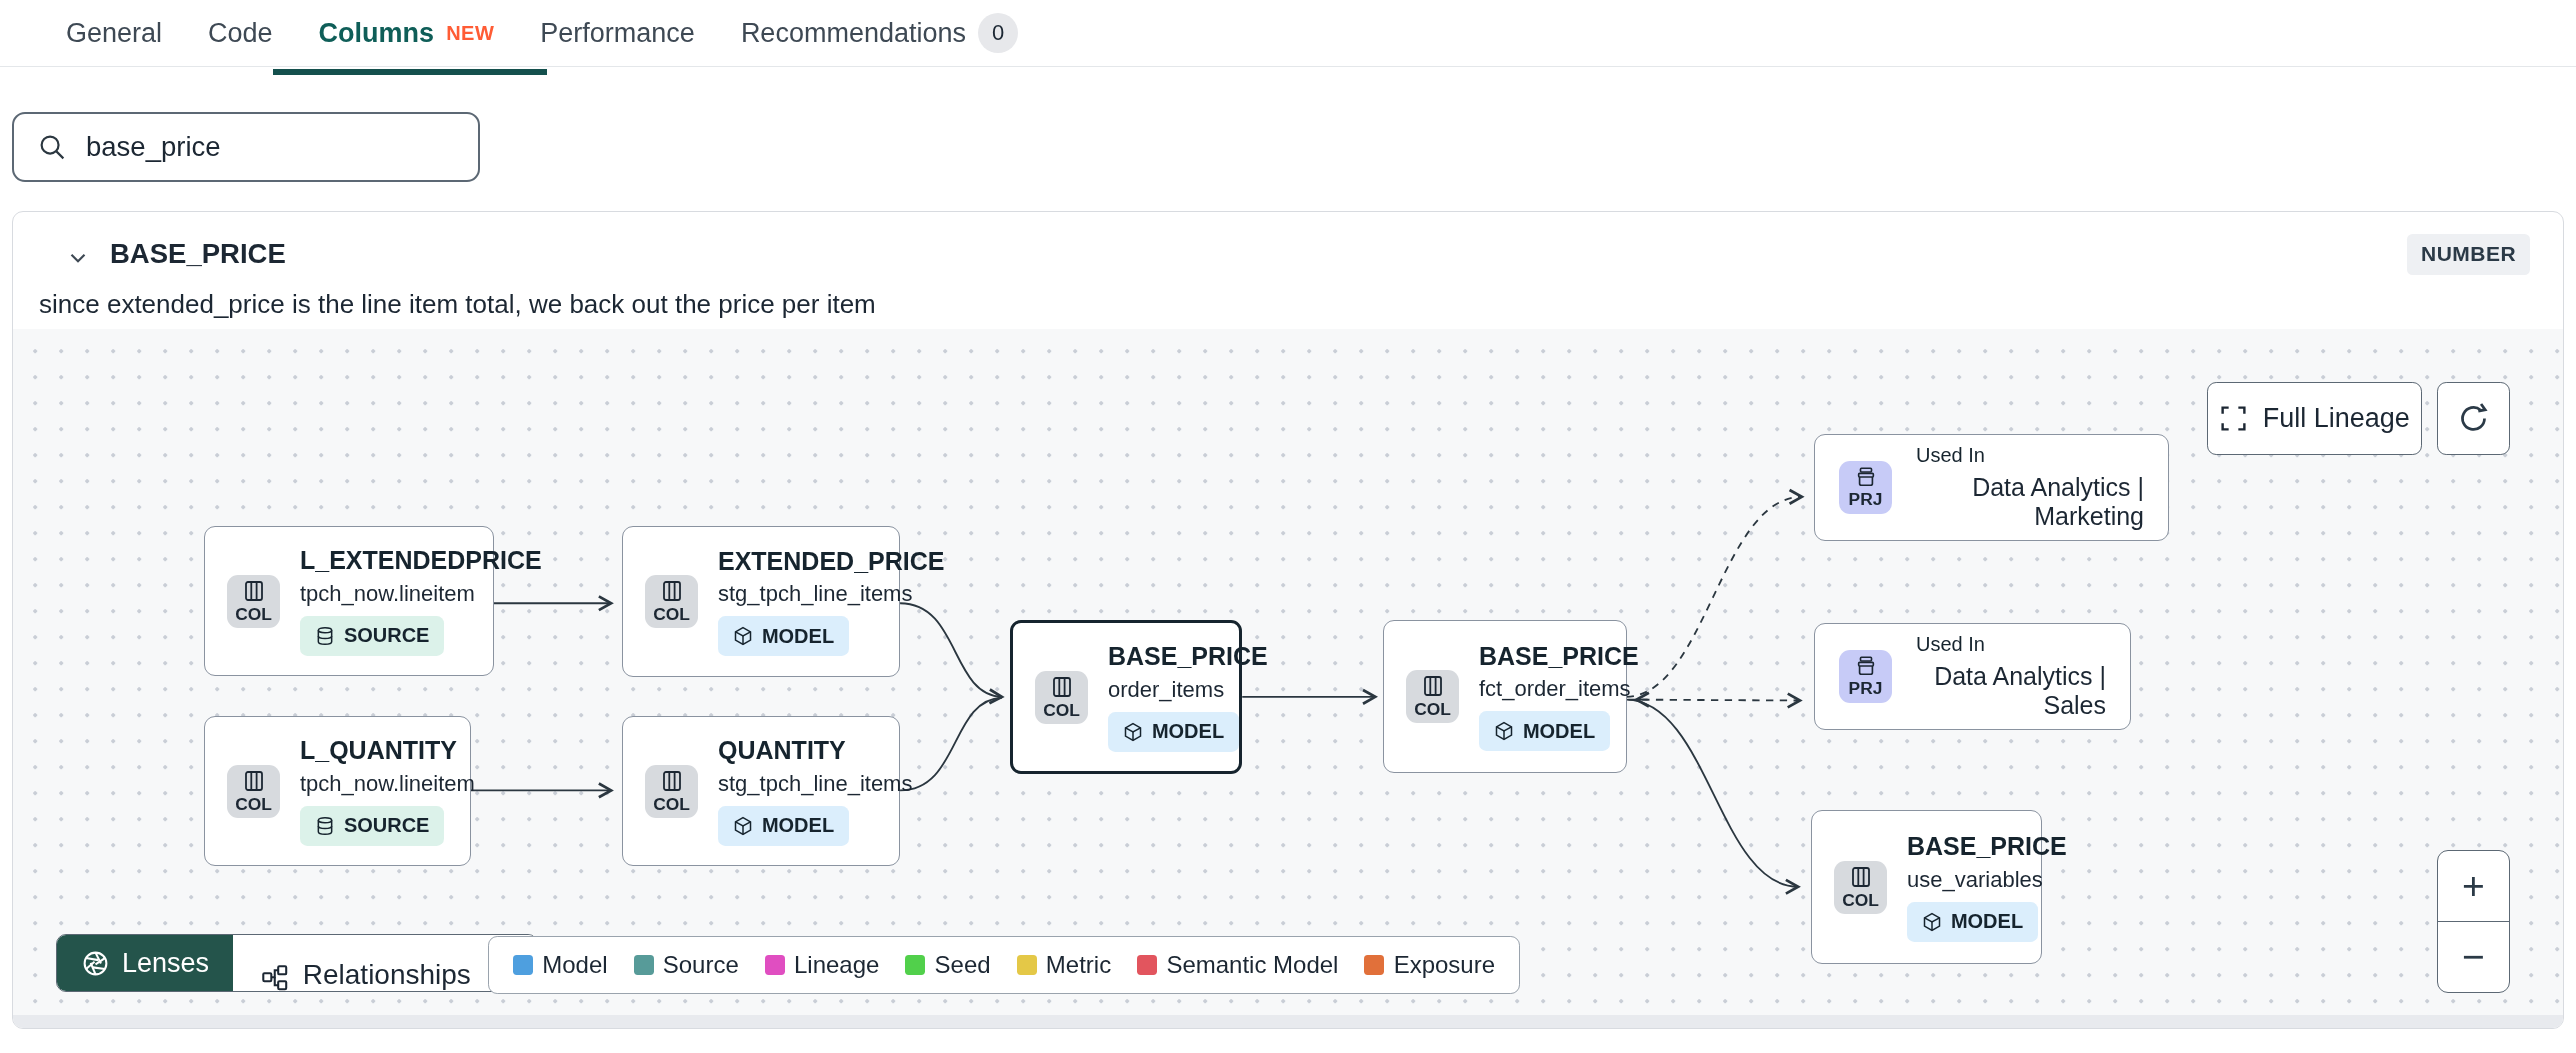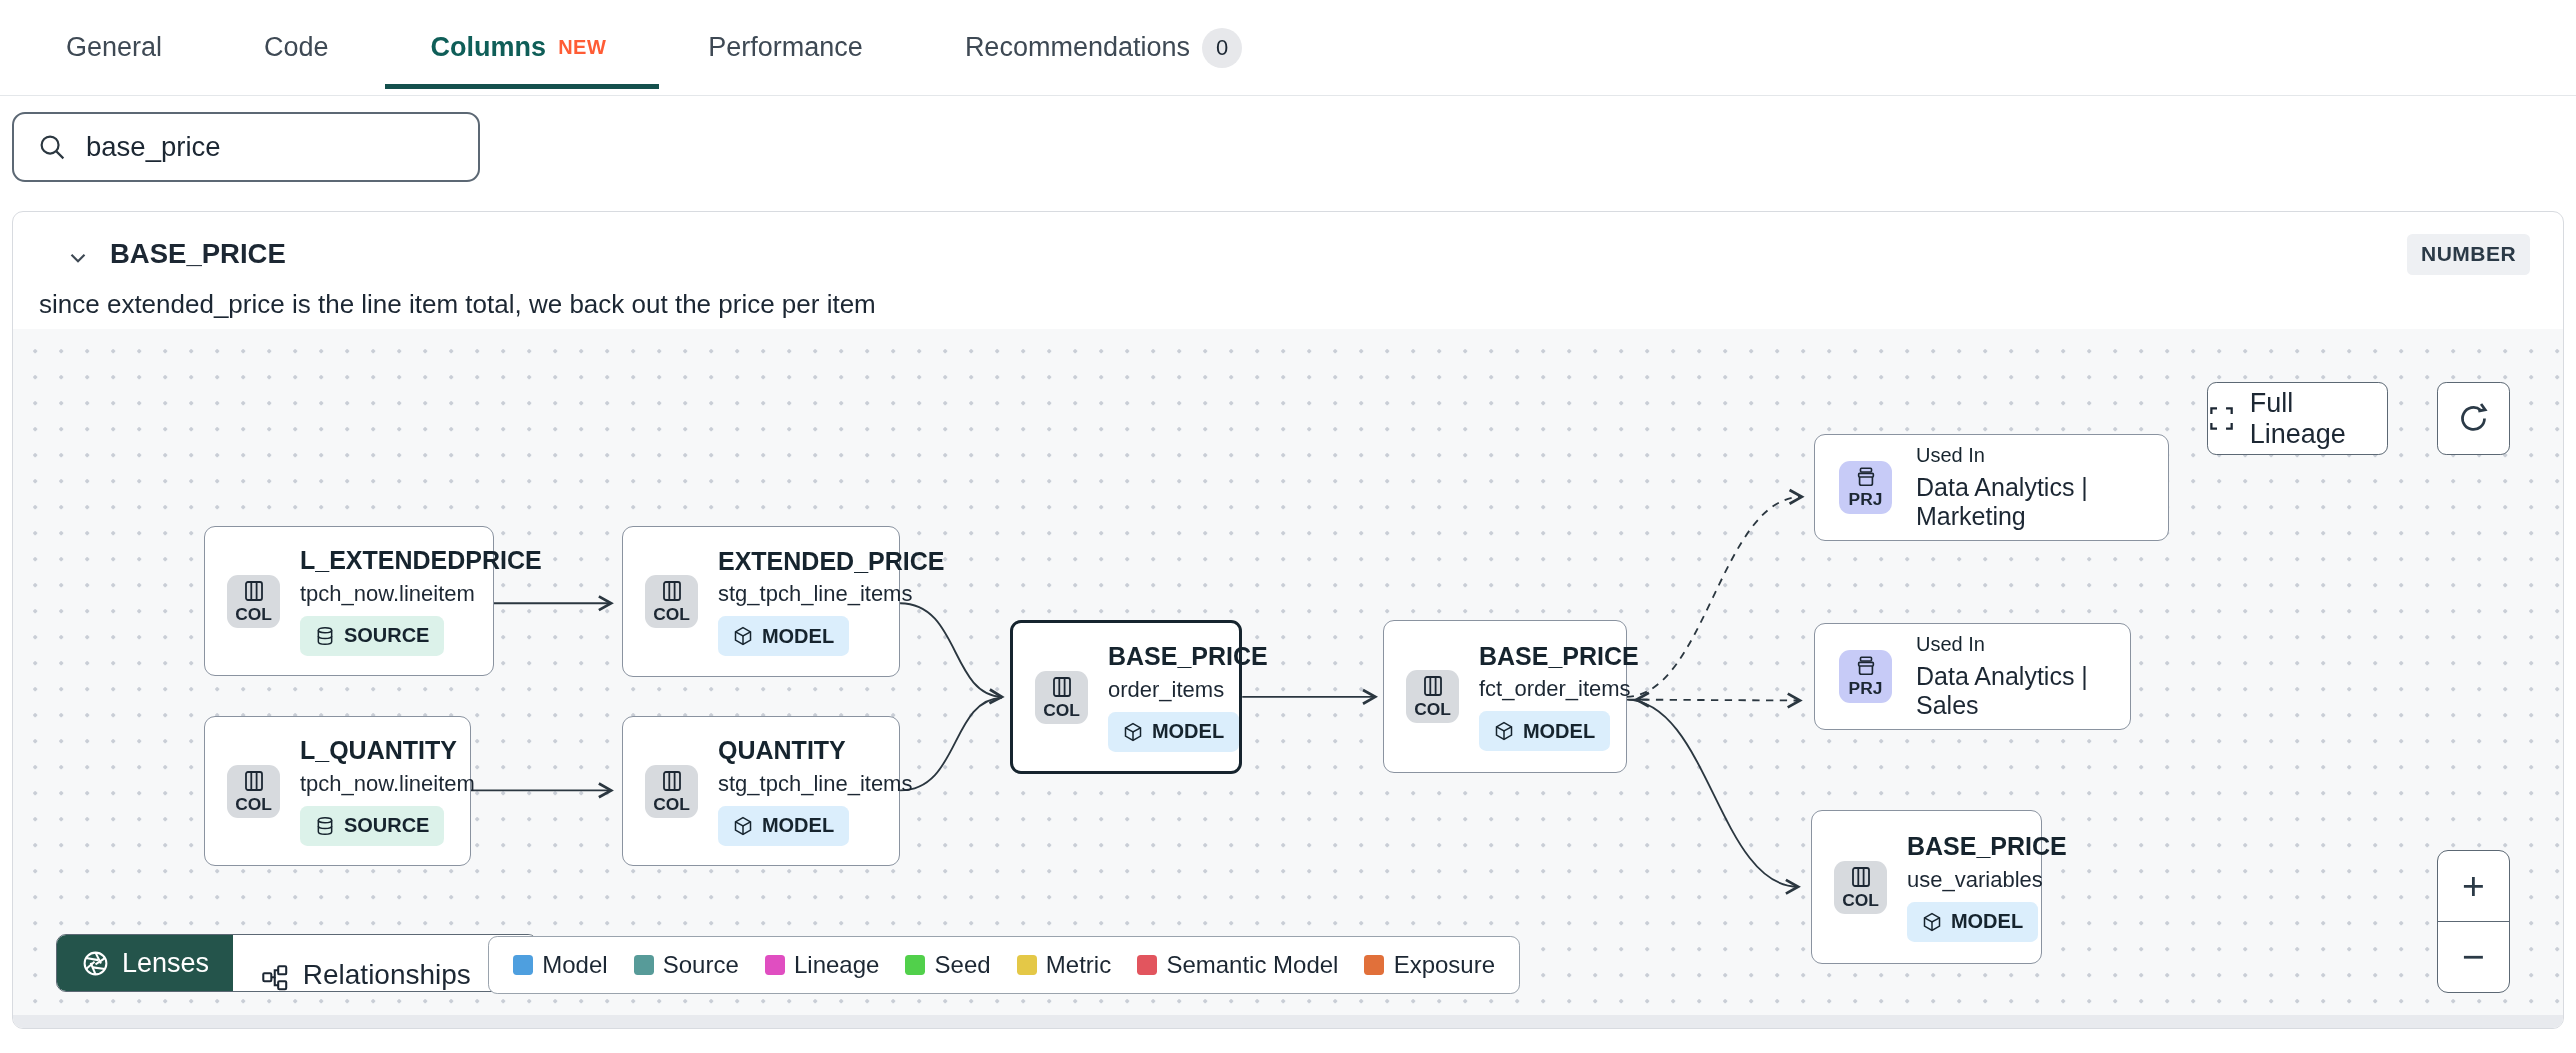--- a/index.html
+++ b/index.html
@@ -1,22 +1,22 @@
 <!DOCTYPE html>
 <html style="font-size:14.7px"><head>
 <meta charset="utf-8">
 <style>
   * { margin:0; padding:0; box-sizing:border-box; }
   html,body { width:2576px; height:1053px; background:#ffffff;
     font-family:"Liberation Sans", sans-serif; color:#1c2733; overflow:hidden; }
   .app { position:relative; width:2576px; height:1053px; }
 
   
-  .tabbar { position:relative; height:96px; border-bottom:1.8px solid #e4e7ea;
-    display:flex; align-items:center; padding-left:66px; gap:102px; background:#fff; }
+  .tabbar { position:relative; height:67px; border-bottom:1.8px solid #e4e7ea;
+    display:flex; align-items:center; padding-left:66px; gap:46px; background:#fff; }
   .tab { position:relative; height:80px; display:flex; align-items:center; gap:12px;
     font-size:27px; color:#3e4954; cursor:pointer; }
   .tab.active { color:#0f5e58; font-weight:700; }
   .tab.active::after { content:""; position:absolute; left:-46px; right:-53px; bottom:-1.8px;
     height:5.5px; background:#14504d; }
   .tab-new { color:#ff5c35; font-weight:700; font-size:20px; letter-spacing:0.5px; }
   .tab-count { background:#e7e8eb; color:#1c2733; font-size:22px; min-width:40px; height:40px;
     border-radius:20px; display:flex; align-items:center; justify-content:center; padding:0 11px; }
 
   
@@ -54,27 +54,27 @@
   .node-iconbox span { font-size:17.4px; font-weight:600; color:#1c2733; line-height:1; margin-top:3px; }
   .node-body { display:flex; flex-direction:column; align-items:flex-start; gap:5.5px; }
   .node-title { font-size:25px; font-weight:700; color:#16242e; }
   .node-sub { font-size:22px; color:#1c2733; }
   .node-badge { display:flex; align-items:center; gap:9.2px; height:40px; padding:0 14.7px;
     border-radius:7.3px; font-size:20px; font-weight:600; color:#16242e; margin-top:3.7px; }
   .node-badge.source { background:#dcf2ea; }
   .node-badge.model { background:#dbeefc; }
   .node.prj { padding:0 24px; gap:24px; }
   .node.prj .node-title { font-size:20px; font-weight:400; }
-  .node.prj .node-sub { font-size:25px; font-weight:400; }
+  .node.prj .node-sub { font-size:25px; font-weight:400;text-align:right; }
 
   
   .btn { position:absolute; background:#fff; border:1.8px solid #5c6874; border-radius:9.2px;
     display:flex; align-items:center; justify-content:center; gap:14.7px; font-size:27px;
     color:#1c2733; cursor:pointer; }
-  .full-lineage { left:2194px; top:53px; width:181px; height:73px;align-items:center; }
+  .full-lineage { left:2194px; top:53px; width:215px; height:73px;align-items:center; }
   .refresh { left:2424px; top:53px; width:73px; height:73px; }
 
   .lens-bar { position:absolute; left:43px; top:605px; height:58px; display:flex;
     border:1.8px solid #5c6874; border-radius:10px; overflow:hidden; background:#fff; }
   .lenses-btn { background:#24544b; color:#fff; display:flex; align-items:center; gap:12px;
     padding:0 24px; font-size:27px; cursor:pointer; }
   .relationships-btn { display:flex; align-items:flex-end; gap:14.7px; padding:0 27.5px;
     font-size:28px; color:#1c2733; background:#fff; cursor:pointer; }
 
   .legend { position:absolute; left:475px; top:607px; height:58px; background:#fff;

